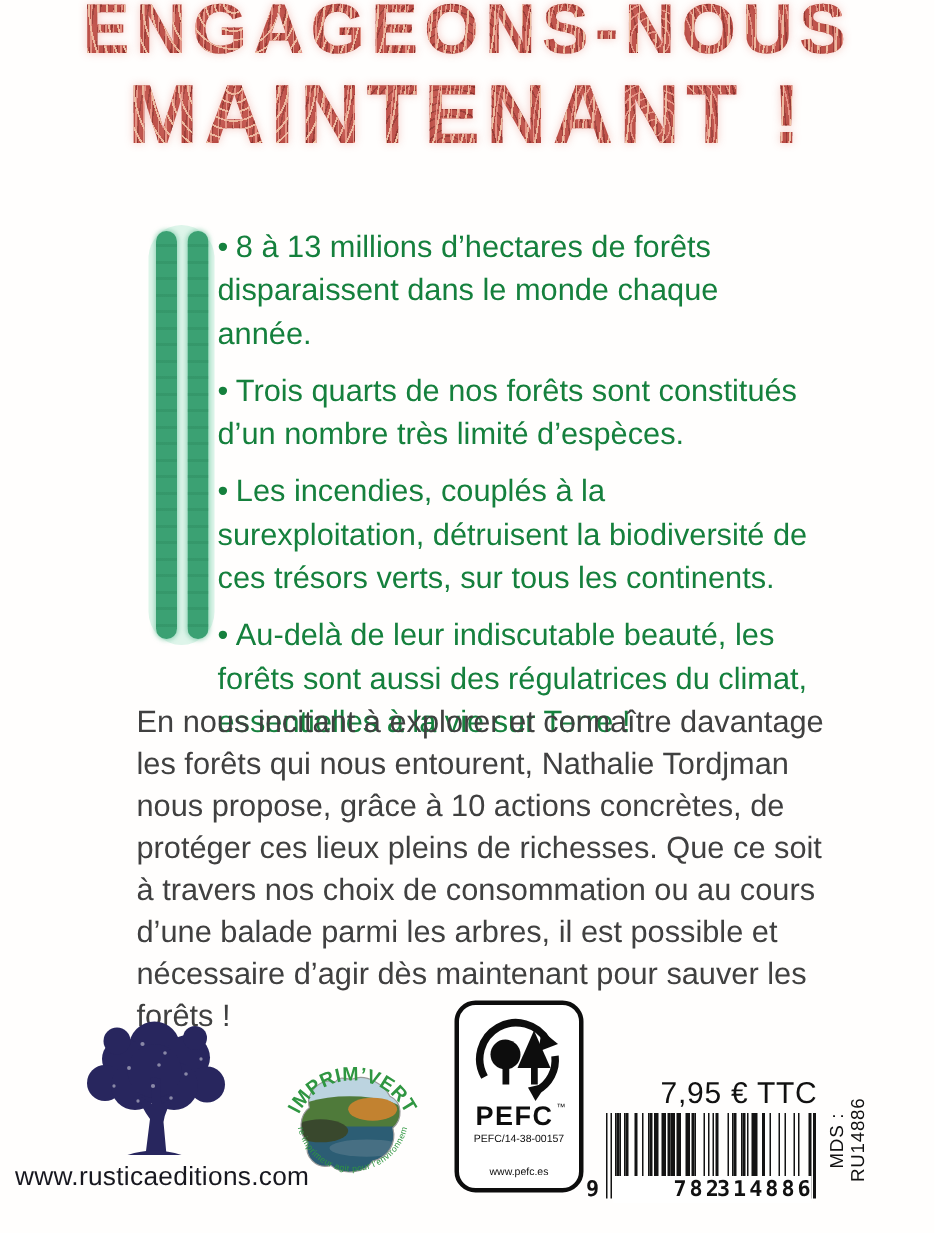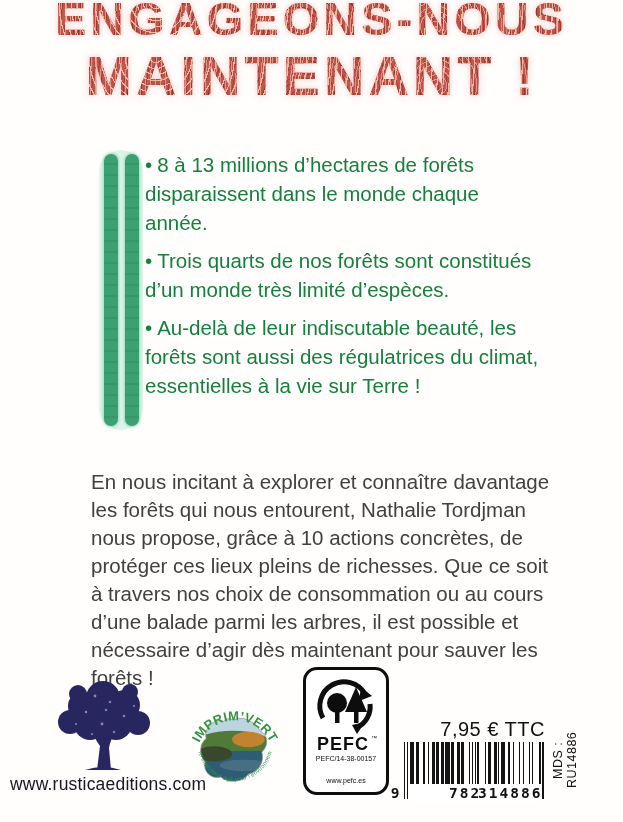--- a/index.html
+++ b/index.html
@@ -105,21 +105,22 @@
   <div class="title title-line1">ENGAGEONS-NOUS</div>
   <div class="title title-line2">MAINTENANT !</div>
 
   <div class="green-rules">
     <div class="rule"></div>
     <div class="rule"></div>
   </div>
 
   <div class="bullets">
       <div class="bullet-item"><span class="marker">•</span><span>8 à 13 millions d’hectares de forêts disparaissent dans le monde chaque année.</span></div>
-      <div class="bullet-item"><span class="marker">•</span><span>Trois quarts de nos forêts sont constitués d’un monde très limité d’espèces.</span></div>
+      <div class="bullet-item"><span class="marker">•</span><span>Trois quarts de nos forêts sont constitués d’un nombre très limité d’espèces.</span></div>
+      <div class="bullet-item"><span class="marker">•</span><span>Les incendies, couplés à la surexploitation, détruisent la biodiversité de ces trésors verts, sur tous les continents.</span></div>
       <div class="bullet-item"><span class="marker">•</span><span>Au-delà de leur indiscutable beauté, les forêts sont aussi des régulatrices du climat, essentielles à la vie sur Terre !</span></div>
     </div>
 
   <div class="description">En nous incitant à explorer et connaître davantage les forêts qui nous entourent, Nathalie Tordjman nous propose, grâce à 10 actions concrètes, de protéger ces lieux pleins de richesses. Que ce soit à travers nos choix de consommation ou au cours d’une balade parmi les arbres, il est possible et nécessaire d’agir dès maintenant pour sauver les forêts !</div>
 
   <div class="rustica">
     <svg width="126" height="100" viewBox="0 0 126 100">
       <g fill="#28265e">
         <circle cx="63" cy="26" r="17"></circle>
         <circle cx="42" cy="34" r="14"></circle>

